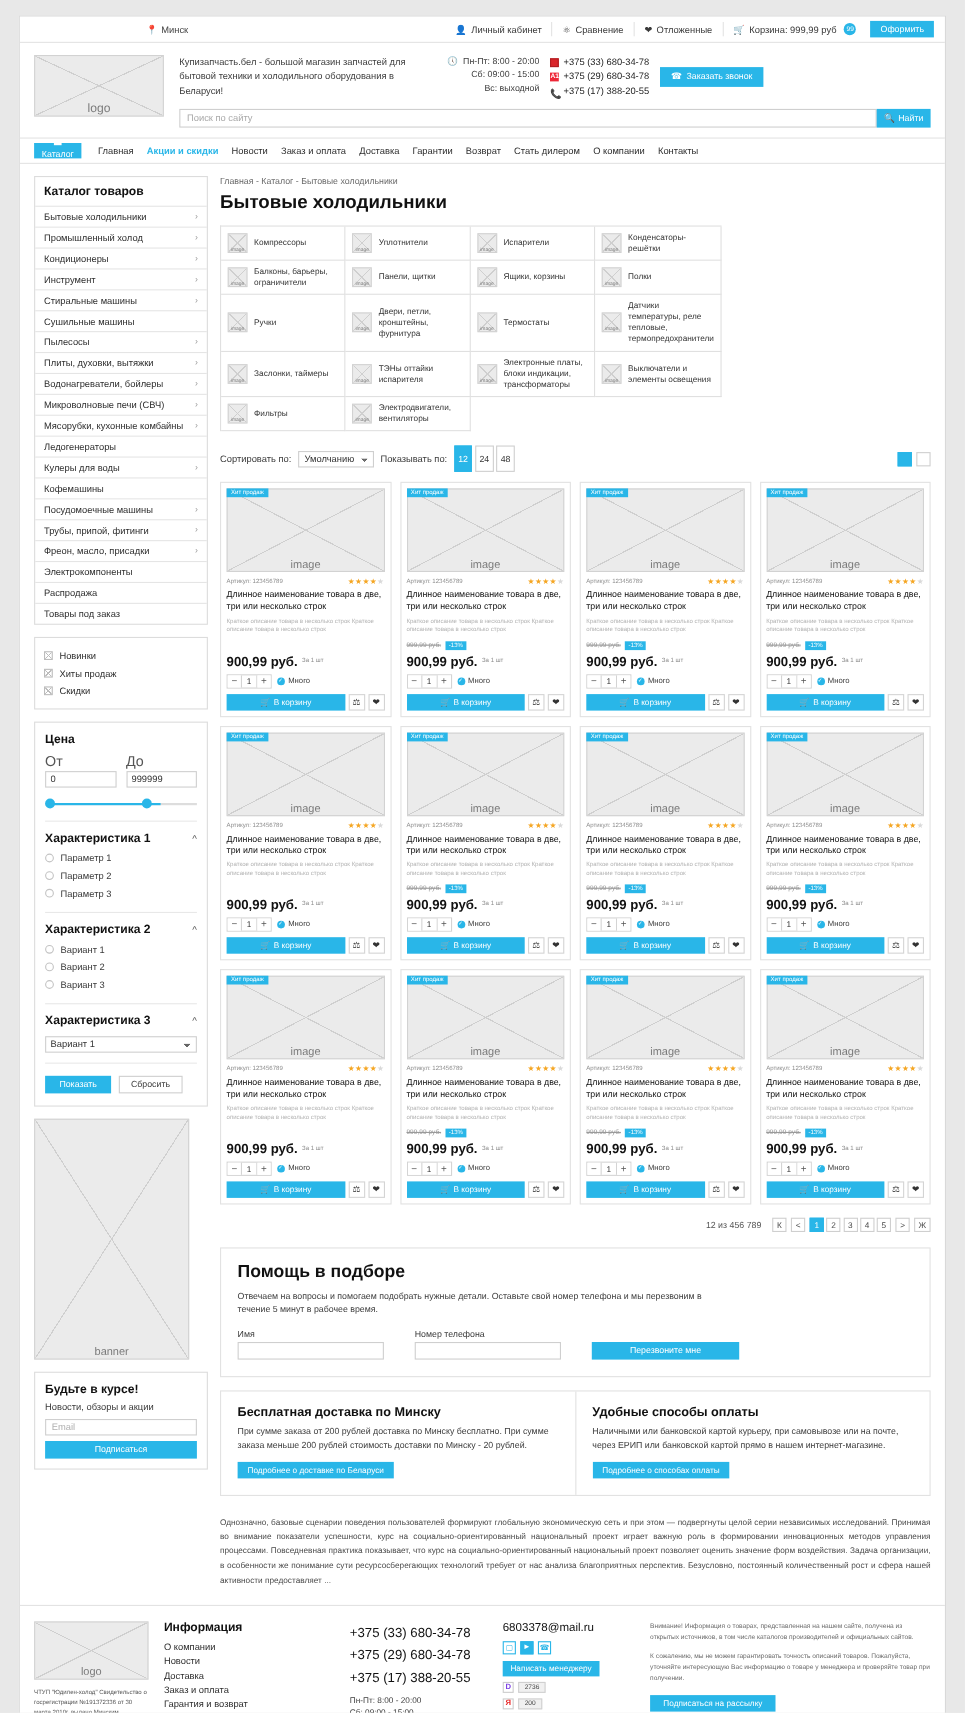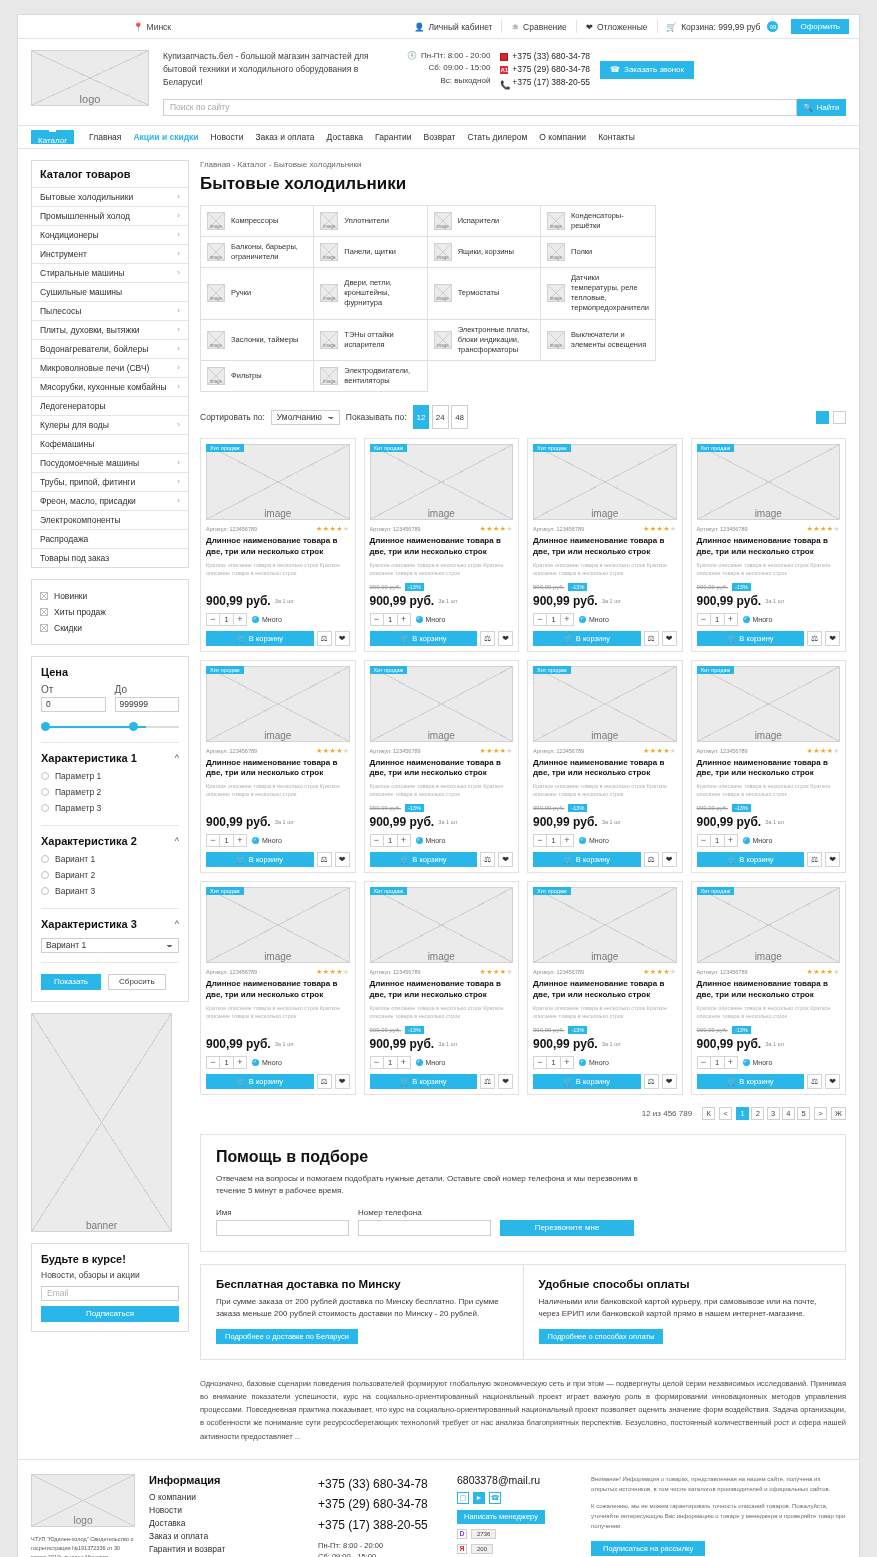--- a/index.html
+++ b/index.html
@@ -140,21 +140,21 @@
   .chk::before, .chk::after {
     content:""; position:absolute; left:0; top:0; width:100%; height:100%;
     background: linear-gradient(to top right, transparent calc(50% - 0.4px), #bcbcbc calc(50% - 0.4px), #bcbcbc calc(50% + 0.4px), transparent calc(50% + 0.4px));
   }
   .chk::after { background: linear-gradient(to bottom right, transparent calc(50% - 0.4px), #bcbcbc calc(50% - 0.4px), #bcbcbc calc(50% + 0.4px), transparent calc(50% + 0.4px)); }
 
   .price-panel { margin-top:11px; padding:9px 9px 11px 9px; }
   .sect-h { font-size:11px; font-weight:bold; color:#111; }
   .minmax { display:flex; gap:9px; margin-top:6px; }
   .mm { flex:1; }
-  .mm label { display:block; font-size:10px; color:#555; margin-bottom:2px; }
+  .mm label { display:block; font-size:13px; color:#555; margin-bottom:2px; }
   .mm input {
     width:100%; height:15px; border:1px solid #cfcfcf; font-size:8.5px;
     padding:0 4px; font-family:inherit; color:#333;
   }
   .slider { position:relative; height:12px; margin-top:9px; }
   .slider .track { position:absolute; top:5px; left:0; right:0; height:2px; background:#ddd; }
   .slider .fill { position:absolute; top:5px; left:4px; right:33px; height:2px; background:#29b6e8; }
   .slider .knob { position:absolute; top:1px; width:9px; height:9px; border-radius:50%; background:#29b6e8; cursor:pointer;}
   .hr { border-top:1px solid #e8e8e8; margin:9px 0 0 0; }
   .acc-head {
@@ -229,21 +229,21 @@
   .badge-hit {
     position:absolute; left:5px; top:5px; background:#29b6e8; color:#fff;
     font-size:5.5px; padding:1px 4px; z-index:3;
   }
   .pimg { width:100%; height:76px; font-size:10px; }
   .art-row { display:flex; align-items:center; justify-content:space-between; margin-top:5px; }
   .art { font-size:5.5px; color:#8c8c8c; }
   .stars { font-size:7px; letter-spacing:0.4px; color:#f5a623; }
   .stars .off { color:#d9d9d9; }
   .pname {
-    font-size:8px; font-weight:bold; color:#111; line-height:1.35; margin-top:3px;
+    font-size:8px; font-weight:normal; color:#111; line-height:1.35; margin-top:3px;
   }
   .pdesc { font-size:5.5px; color:#b2b2b2; line-height:1.45; margin-top:4px; }
   .oldprice-row { display:flex; align-items:center; gap:4px; margin-top:5px; height:8px; }
   .oldprice { font-size:6px; color:#9a9a9a; text-decoration:line-through; }
   .disc { background:#29b6e8; color:#fff; font-size:5.5px; padding:1px 3px; }
   .price-row { display:flex; align-items:center; gap:4px; margin-top:3px; }
   .price { font-size:12px; font-weight:bold; color:#111; }
   .price-unit { font-size:5.5px; color:#8c8c8c; }
   .qty-row { display:flex; align-items:center; gap:5px; margin-top:5px; }
   .stepper { display:flex; align-items:center; border:1px solid #d4d4d4; height:13px; }
@@ -268,21 +268,21 @@
   .pg {
     min-width:13px; height:13px; border:1px solid #cfcfcf; background:#fff; color:#4a4a4a;
     display:inline-flex; align-items:center; justify-content:center; font-size:7.5px; cursor:pointer; padding:0 3px;
   }
   .pg.active { background:#29b6e8; border-color:#29b6e8; color:#fff; }
 
   
   .help { border:1px solid #e2e2e2; margin-top:14px; padding:13px 15px 15px 15px; }
   .help h2 { font-size:16px; color:#111; }
   .help p { font-size:8px; color:#3d3d3d; line-height:1.55; margin-top:7px; max-width:435px; }
-  .help-form { display:flex; gap:9px; margin-top:10px; align-items:flex-end; }
+  .help-form { display:flex; gap:28px; margin-top:10px; align-items:flex-end; }
   .ff { display:flex; flex-direction:column; }
   .ff label { font-size:8px; color:#3a3a3a; margin-bottom:3px; }
   .ff input { height:16px; border:1px solid #cfcfcf; font-family:inherit; font-size:8.5px; padding:0 5px; }
   .ff.name input { width:133px; }
   .ff.tel input { width:133px; }
   .btn-callme { background:#29b6e8; color:#fff; border:none; height:16px; width:134px; font-size:8px; cursor:pointer; }
 
   
   .twocards { display:flex; border:1px solid #e2e2e2; margin-top:12px; }
   .tc { flex:1; padding:13px 15px 15px 15px; }

